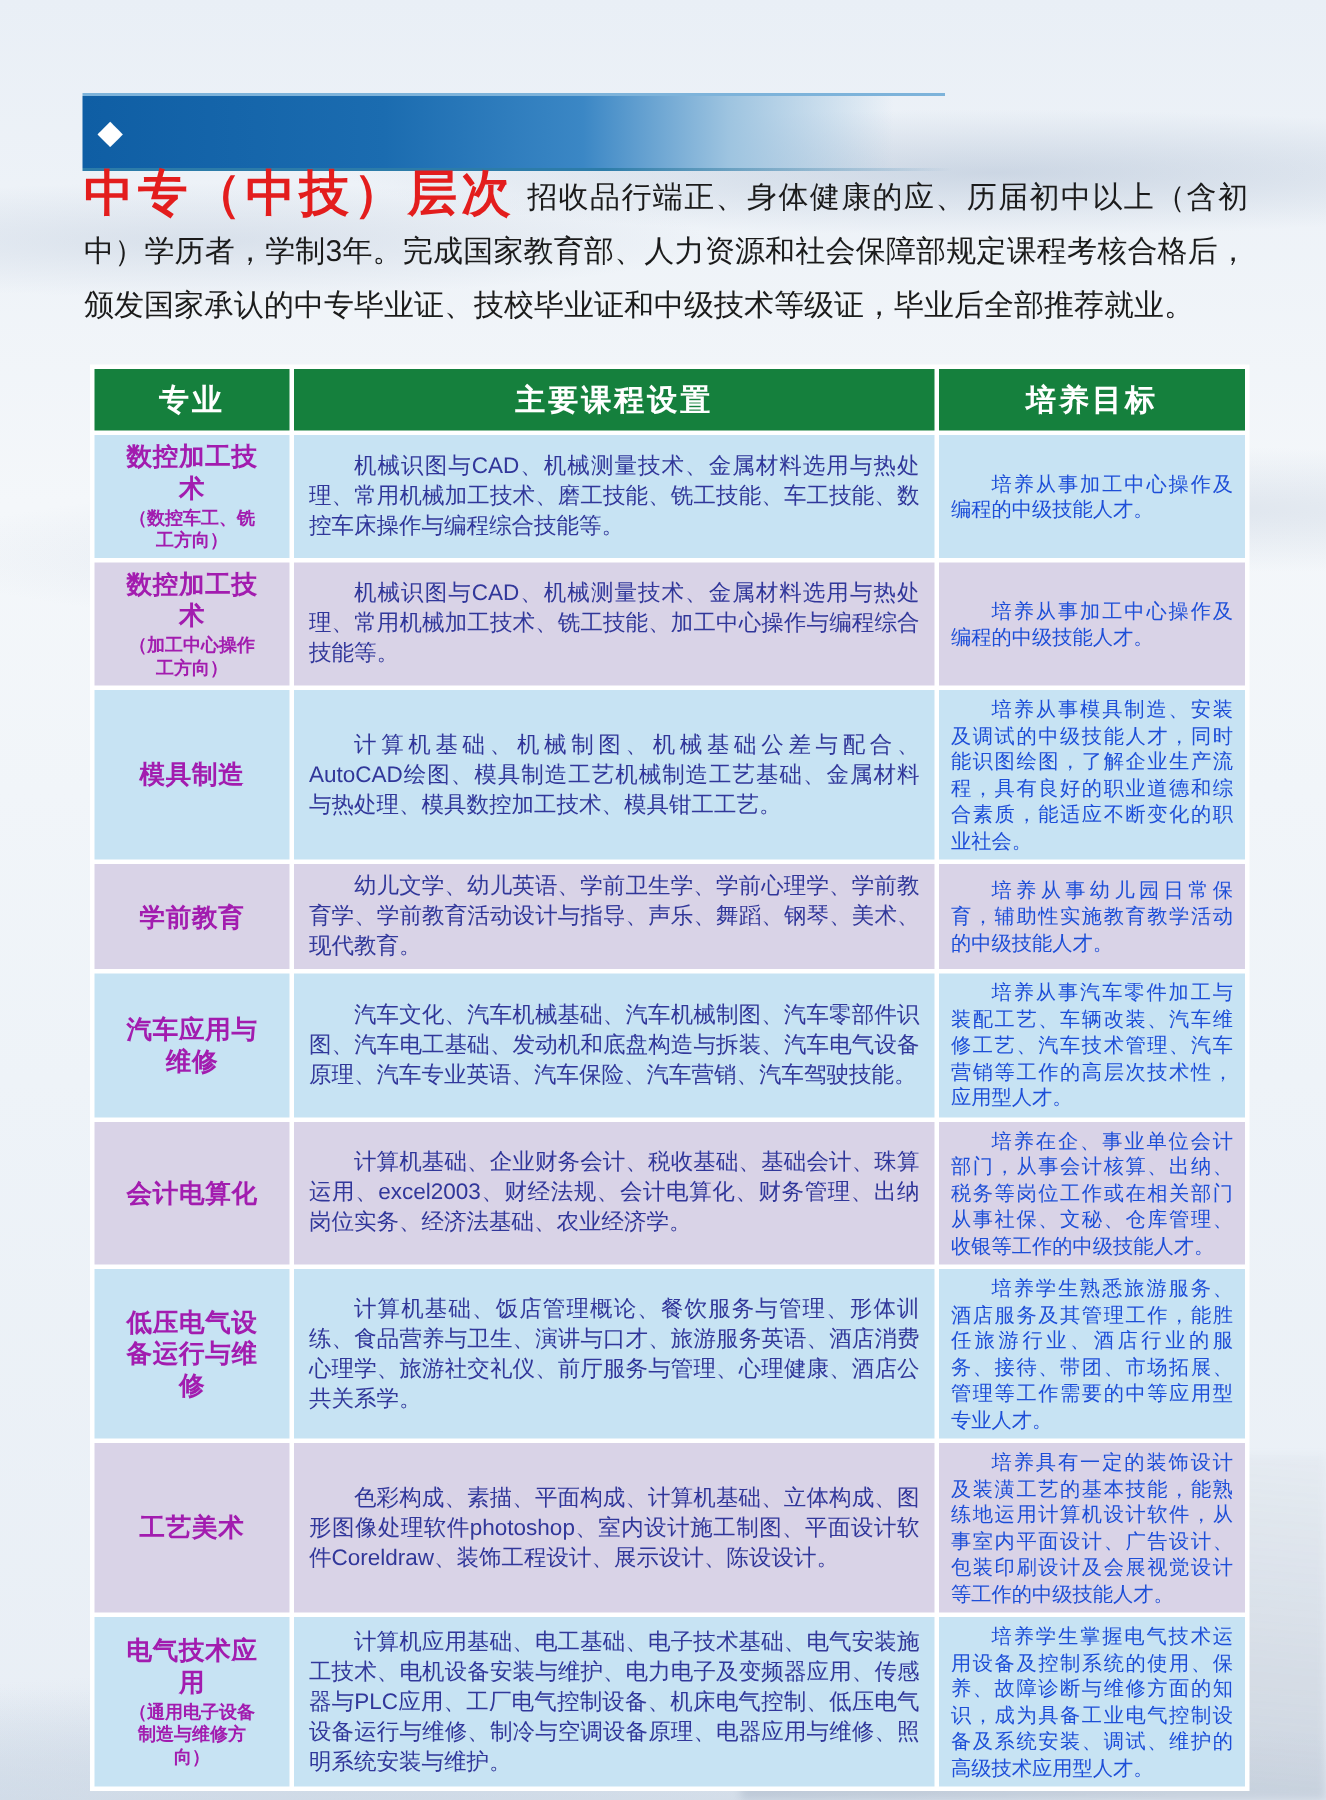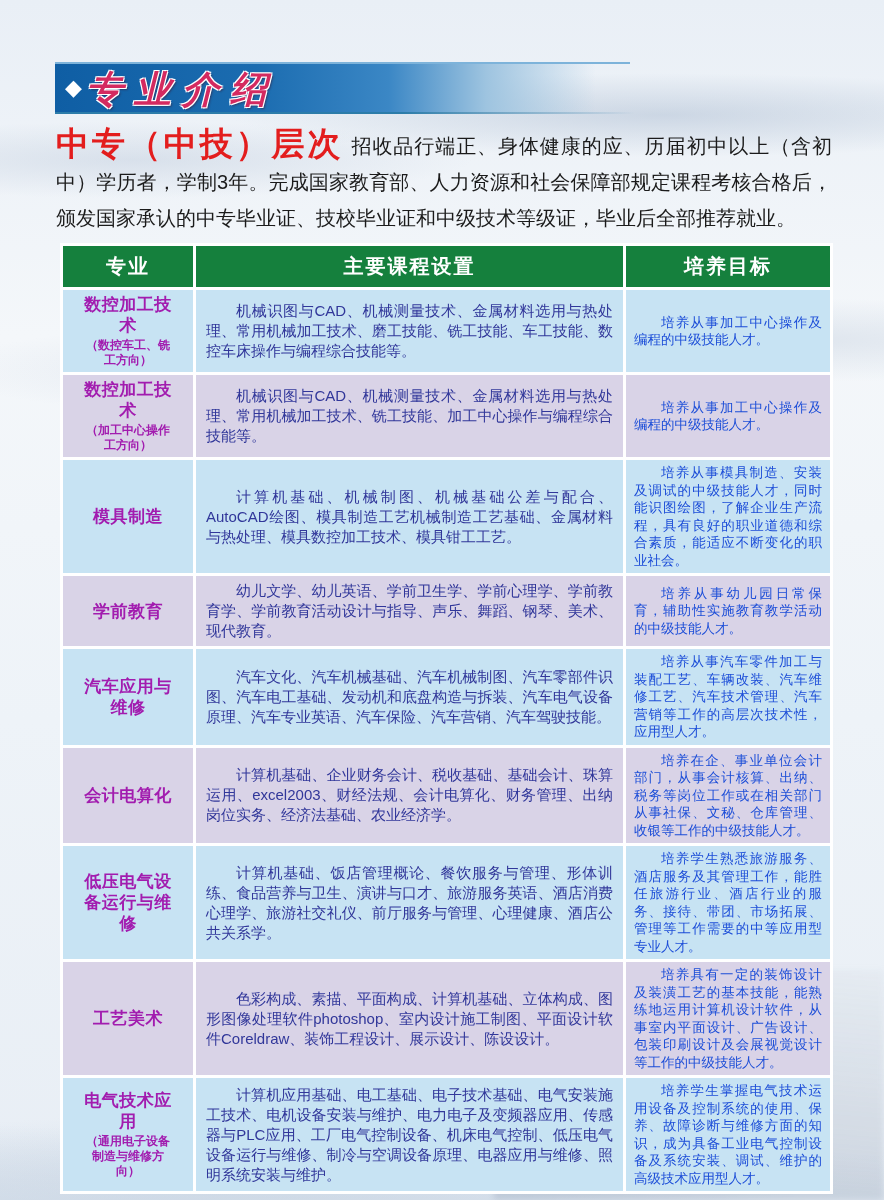--- a/index.html
+++ b/index.html
@@ -40,21 +40,21 @@
     font-family:"DejaVu Serif","Liberation Serif",serif;
     font-style:italic;font-size:27px;color:#16356b;margin-left:18px;letter-spacing:1px;
   }
   .title-underline{
     position:absolute;left:55px;top:112px;width:580px;height:2px;
     background:linear-gradient(90deg,#2c7ca9 0%,#2c7ca9 60%,rgba(44,124,169,0) 100%);
   }
 
   
   .intro{
-    position:absolute;left:56px;top:126px;width:776px;
+    position:absolute;left:56px;top:111px;width:776px;
     font-size:20px;line-height:36px;color:#1b1b1b;text-align:justify;margin:0;
   }
   .intro .lead{
     color:#e31d1d;font-weight:bold;font-size:33px;letter-spacing:2px;
     margin-right:8px;vertical-align:-2px;
   }
 
   
   table.course-table{
     position:absolute;left:60px;top:243px;width:767px;
@@ -78,21 +78,20 @@
 </style>
 </head>
 <body>
 
 <div class="photo-ghost ghost-right"></div>
 <div class="photo-ghost ghost-mid"></div>
 <div class="photo-ghost ghost-band"></div>
 
 <div class="title-bar">
   <span class="diamond">◆</span>
-  <span class="cal-title">专业介绍</span>
 </div>
 <div class="title-underline"></div>
 
 <p class="intro"><span class="lead">中专（中技）层次</span><span>招收品行端正、身体健康的应、历届初中以上（含初中）学历者，学制3年。完成国家教育部、人力资源和社会保障部规定课程考核合格后，颁发国家承认的中专毕业证、技校毕业证和中级技术等级证，毕业后全部推荐就业。</span></p>
 
 <table class="course-table">
   <colgroup>
       <col style="width:130px">
       <col style="width:427px">
       <col style="width:204px">

